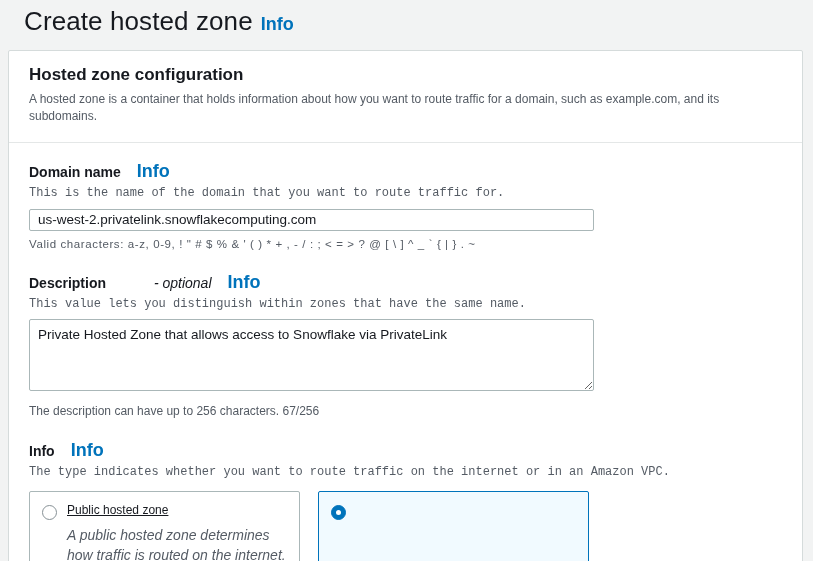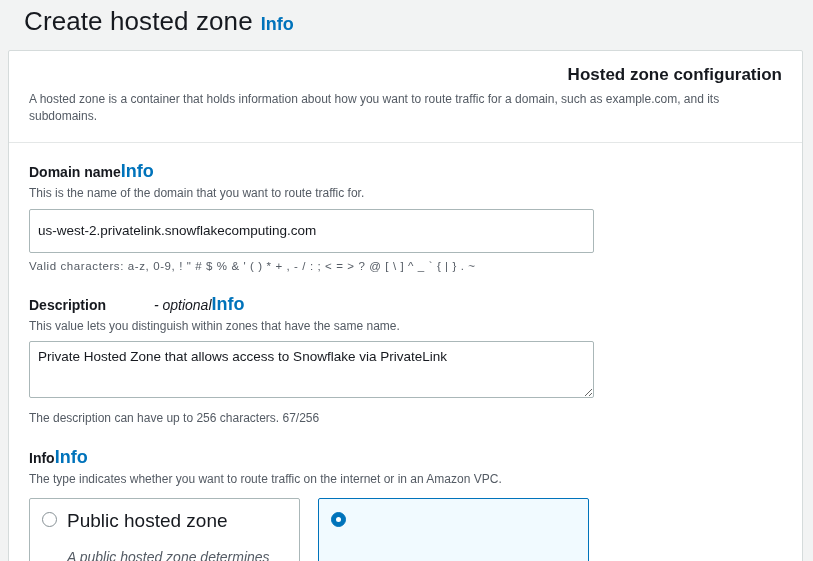--- a/index.html
+++ b/index.html
@@ -49,78 +49,78 @@
   }
   .card-header {
     padding: 14px 20px 16px 20px;
     border-bottom: 1px solid #e4e7e7;
   }
   .card-title {
     font-size: 17px;
     font-weight: bold;
     color: #16191f;
     margin-bottom: 6px;
-    text-align: right;
   }
   .card-desc {
     font-size: 12px;
     color: #545b64;
     line-height: 1.45;
     max-width: 742px;
   }
   .card-body {
     padding: 18px 20px 20px 20px;
   }
   .field { margin-bottom: 22px; }
   .field:last-child { margin-bottom: 4px; }
 
   .label-row {
     display: flex;
     align-items: baseline;
-    gap: 0;
+    gap: 16px;
     margin-bottom: 3px;
   }
   .field-label {
     font-size: 14px;
     font-weight: bold;
     color: #16191f;
   }
   .field-label .optional {
     font-weight: normal;
     font-style: italic;
     margin-left: 44px;
   }
   .field-hint {
     font-size: 12px;
     color: #545b64;
     margin-bottom: 7px;
     line-height: 1.4;
+    font-family: Liberation Mono, monospace;
   }
   .text-input {
     width: 565px;
-    height: 44px;
+    height: 22px;
     box-sizing: border-box;
     border: 1px solid #aab7b8;
     border-radius: 2px;
     padding: 4px 8px;
     font-size: 13.5px;
     font-family: "Liberation Sans", sans-serif;
     color: #16191f;
     background: #fff;
     outline: none;
   }
   .valid-chars {
     font-size: 11.5px;
     color: #545b64;
     margin-top: 7px;
     letter-spacing: 0.6px;
   }
   .textarea {
     width: 565px;
-    height: 57px;
+    height: 72px;
     box-sizing: border-box;
     border: 1px solid #aab7b8;
     border-radius: 2px;
     padding: 6px 8px;
     font-size: 13.5px;
     font-family: "Liberation Sans", sans-serif;
     color: #16191f;
     resize: vertical;
     outline: none;
     line-height: 1.35;
@@ -169,23 +169,24 @@
   .radio-card.selected .radio-mark::after {
     content: "";
     position: absolute;
     left: 4px; top: 4px;
     width: 5px; height: 5px;
     border-radius: 50%;
     background: #fff;
   }
   .radio-text { flex: 1 1 auto; }
   .radio-title {
-    font-size: 19px;
-    color: #16191f;
-    margin-bottom: 16px;
+    font-size: 12px;
+    color: #16191f;
+    margin-bottom: 9px;
+    text-decoration: underline;
   }
   .radio-desc {
     font-size: 14px;
     color: #545b64;
     line-height: 1.4;
     font-style: italic;
   }
 </style>
 </head>
 <body>

